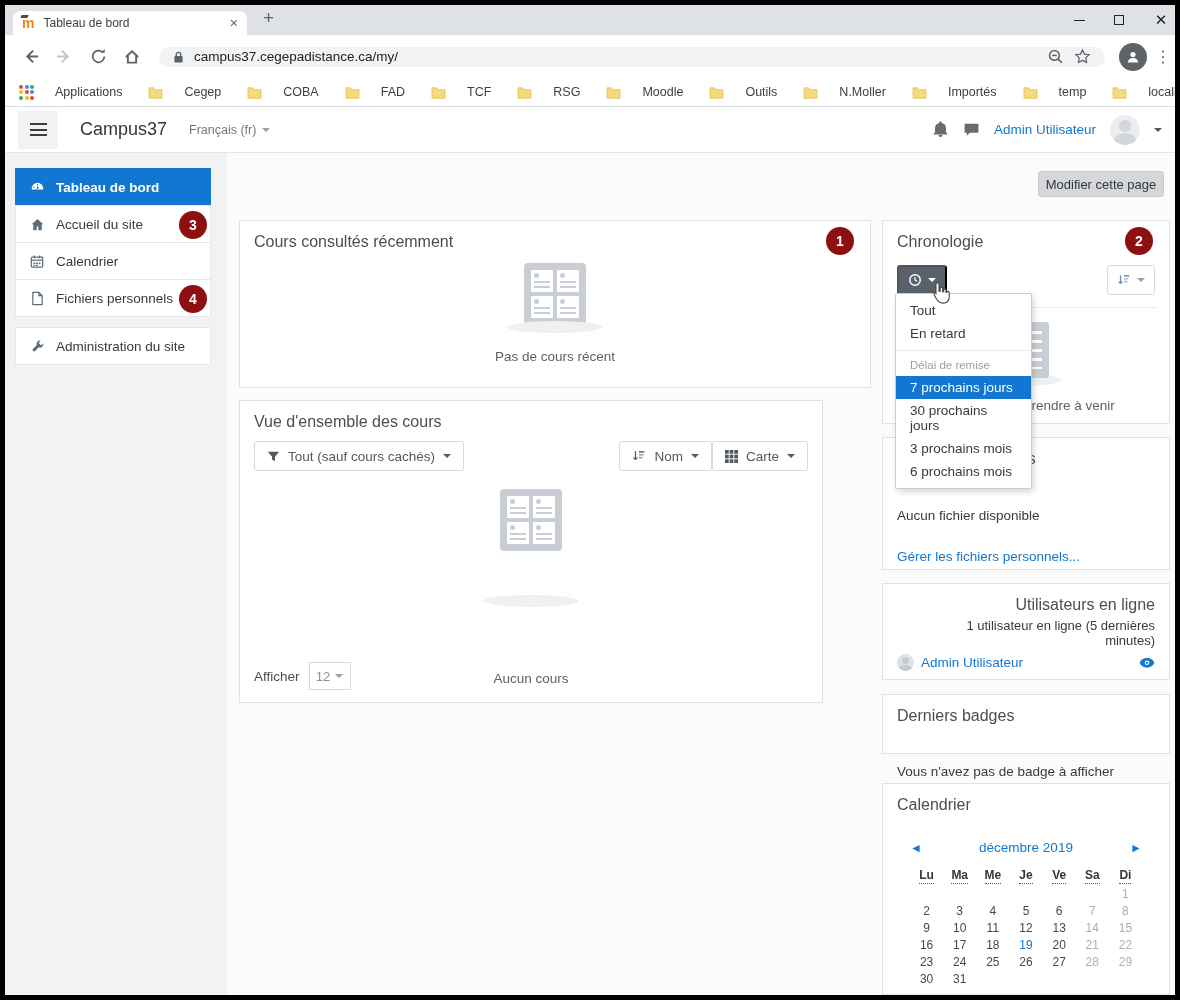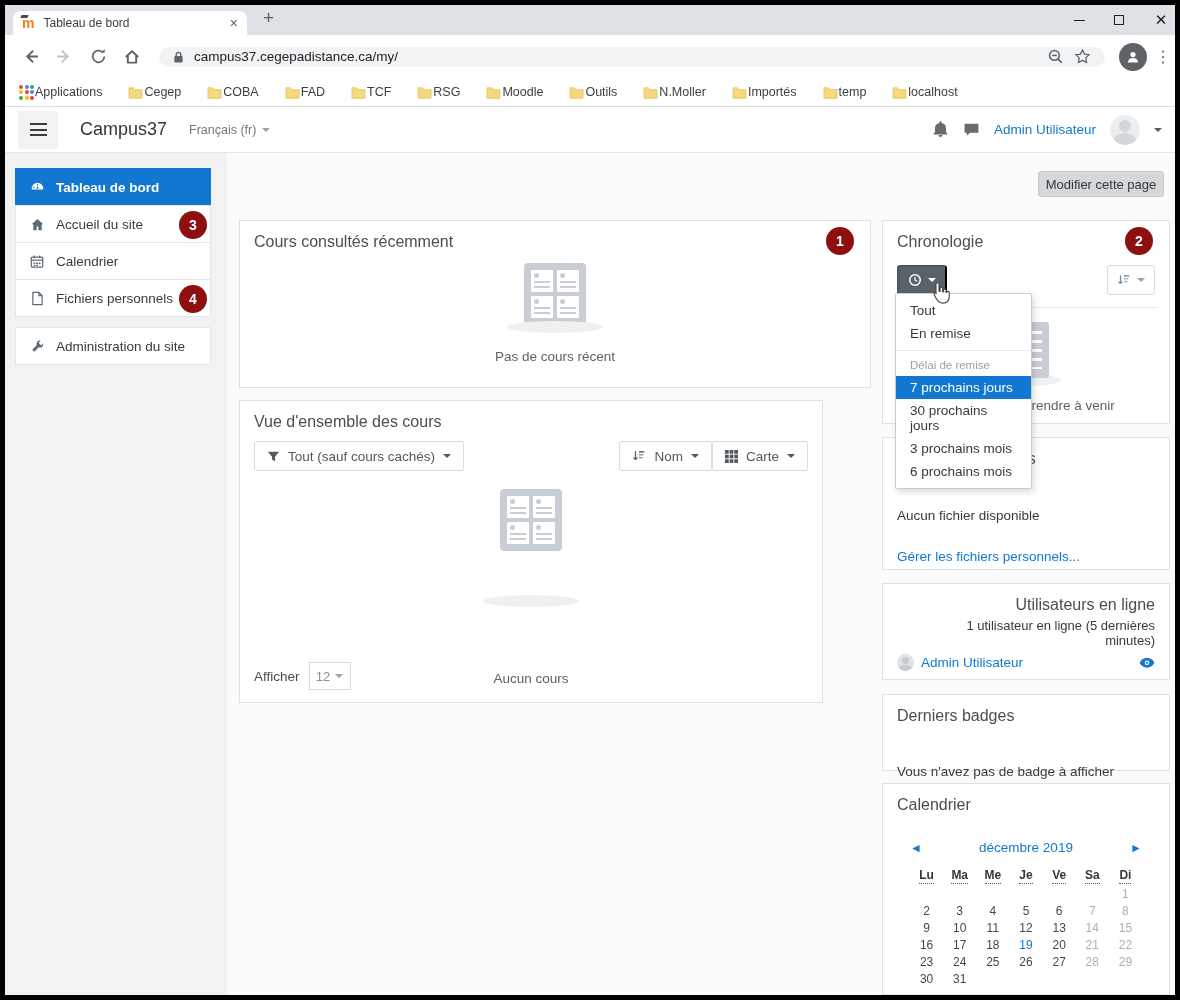--- a/index.html
+++ b/index.html
@@ -21,21 +21,21 @@
 
   .toolbar { height:43px; background:#fff; display:flex; align-items:center; padding:0 12px; gap:8px; }
   .tb-ico { width:26px; height:26px; display:flex; align-items:center; justify-content:center; }
   .omnibox { flex:1; height:20px; background:#f1f3f4; border-radius:15px; display:flex; align-items:center; padding:0 14px; gap:10px; margin:0 6px; }
   .url-text { flex:1; font-size:13.5px; color:#202124; }
   .omni-ico { display:flex; align-items:center; }
   .chrome-avatar { width:28px; height:28px; border-radius:50%; background:#5f6368; display:flex; align-items:center; justify-content:center; }
   .dots { font-size:16px; color:#5f6368; width:8px; }
 
   .bookmarks { height:29px; background:#fff; border-bottom:1px solid #dadce0; display:flex; align-items:center; padding:0 14px; gap:26px; }
-  .bm { display:flex; align-items:center; gap:1px; font-size:12.5px; color:#3c4043; }
+  .bm { display:flex; align-items:center; gap:21px; font-size:12.5px; color:#3c4043; }
   .apps-grid { display:grid; grid-template-columns:repeat(3,4px); grid-gap:1.5px; }
   .apps-grid i { width:4px; height:4px; border-radius:50%; }
 
   
   .mnavbar { height:46px; background:#fff; border-bottom:1px solid #e3e6e8; display:flex; align-items:center; padding:0 13px; }
   .hamburger { width:40px; height:38px; background:#f2f2f2; display:flex; flex-direction:column; align-items:center; justify-content:center; gap:3.5px; border-radius:1px; }
   .hamburger i { width:17px; height:2px; background:#3c3c3c; }
   .site-name { font-size:18px; color:#32363a; margin-left:22px; }
   .lang { font-size:12.5px; color:#6f777e; margin-left:22px; display:flex; align-items:center; gap:6px; }
   .mnav-right { margin-left:auto; display:flex; align-items:center; gap:14px; }
@@ -487,21 +487,21 @@
         <span class="eye">
           <svg width="16" height="12" viewBox="0 0 16 12">
               <path d="M8 .8C4.6.8 1.9 3.1.6 5.8c1.3 2.7 4 5 7.4 5s6.1-2.3 7.4-5C14.1 3.1 11.4.8 8 .8z" fill="#1177d1"></path>
               <circle cx="8" cy="5.8" r="2.3" fill="#fff"></circle>
               <circle cx="8" cy="5.8" r="1.1" fill="#1177d1"></circle>
             </svg>
         </span>
       </div>
     </div>
 
-    <div class="card" style="left:877px; top:541px; width:288px; height:77px;">
+    <div class="card" style="left:877px; top:541px; width:288px; height:60px;">
       <div class="card-title">Derniers badges</div>
       <div class="lb-empty">Vous n'avez pas de badge à afficher</div>
     </div>
 
     <div class="card" style="left:877px; top:630px; width:288px; height:212px;">
       <div class="card-title">Calendrier</div>
       <div class="cal-nav">
         <span class="cal-arrow">◄</span>
         <a class="cal-month">décembre 2019</a>
         <span class="cal-arrow">►</span>
@@ -572,21 +572,21 @@
             <td></td>
             <td class="we"></td>
             <td class="we"></td>
           </tr>
         </tbody>
       </table>
     </div>
 
     <div class="dropdown">
       <div class="dd-item">Tout</div>
-      <div class="dd-item">En remise</div>
+      <div class="dd-item">En retard</div>
       <div class="dd-divider"></div>
       <div class="dd-header">Délai de remise</div>
       <div class="dd-item selected">7 prochains jours</div>
       <div class="dd-item">30 prochains jours</div>
       <div class="dd-item">3 prochains mois</div>
       <div class="dd-item">6 prochains mois</div>
     </div>
 
     <div class="cursor">
       <svg width="22" height="28" viewBox="0 0 22 28">

